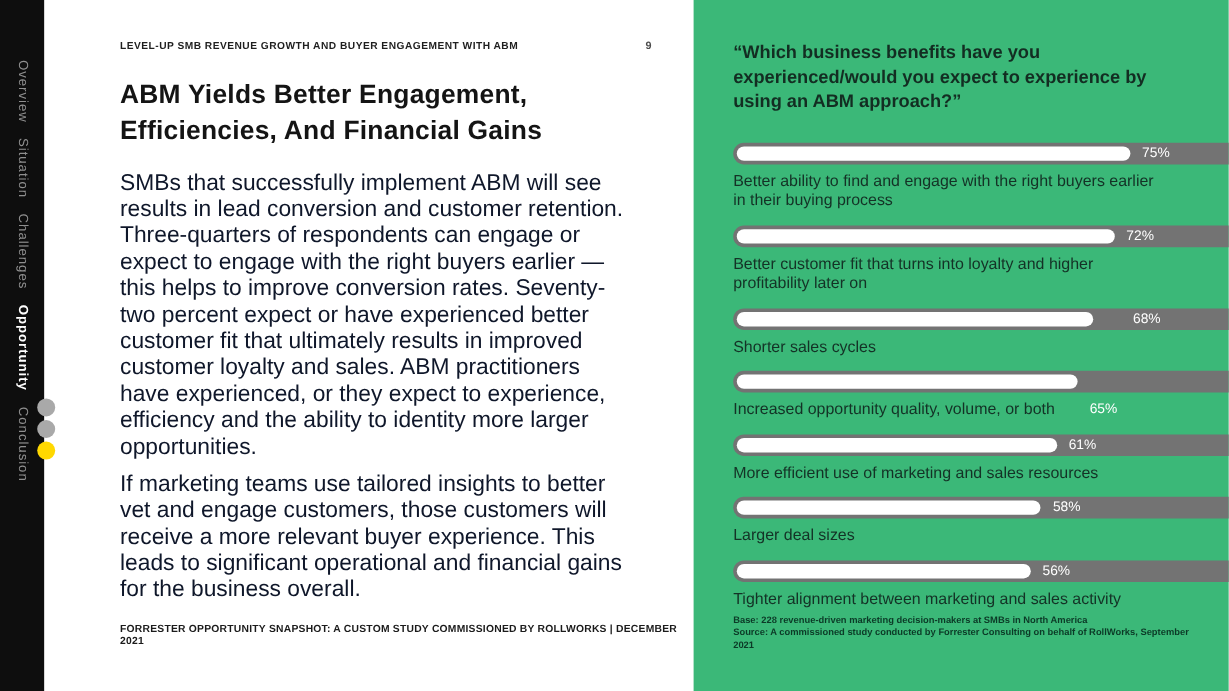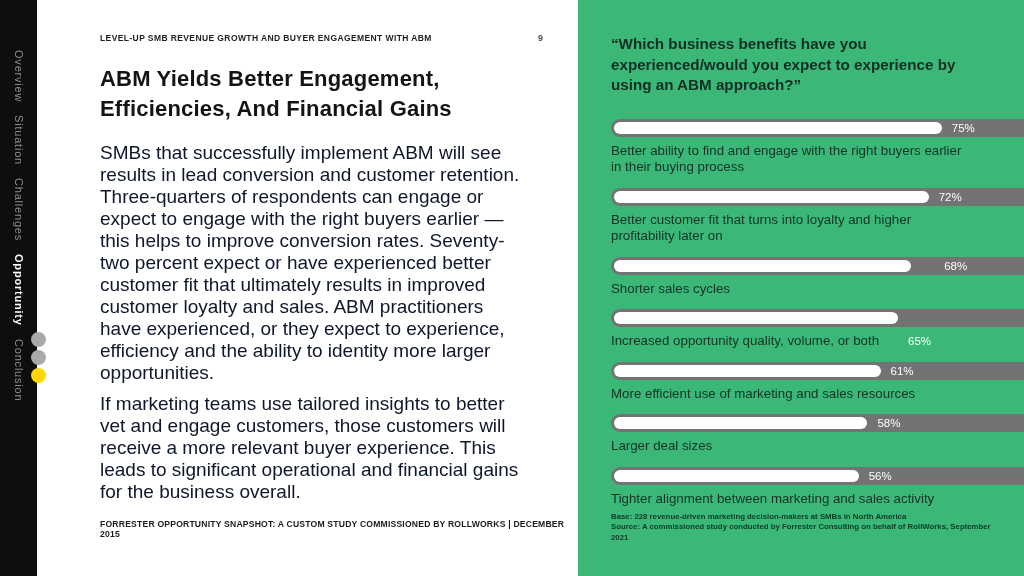--- a/index.html
+++ b/index.html
@@ -118,21 +118,21 @@
       <span class="page-num">9</span>
     </div>
     <h1 class="title">
       <div>ABM Yields Better Engagement,</div>
       <div>Efficiencies, And Financial Gains</div>
     </h1>
     <div class="body-copy">
       <p>SMBs that successfully implement ABM will see results in lead conversion and customer retention. Three-quarters of respondents can engage or expect to engage with the right buyers earlier — this helps to improve conversion rates. Seventy-two percent expect or have experienced better customer fit that ultimately results in improved customer loyalty and sales. ABM practitioners have experienced, or they expect to experience, efficiency and the ability to identity more larger opportunities.</p>
       <p>If marketing teams use tailored insights to better vet and engage customers, those customers will receive a more relevant buyer experience. This leads to significant operational and financial gains for the business overall.</p>
     </div>
-    <div class="slide-footer">FORRESTER OPPORTUNITY SNAPSHOT: A CUSTOM STUDY COMMISSIONED BY ROLLWORKS | DECEMBER 2015</div>
+    <div class="slide-footer">FORRESTER OPPORTUNITY SNAPSHOT: A CUSTOM STUDY COMMISSIONED BY ROLLWORKS | DECEMBER 2021</div>
   </section>
 
   <section class="panel">
     <div class="question">“Which business benefits have you experienced/would you expect to experience by using an ABM approach?”</div>
     <div class="bars">
   <div class="bar-group">
     <div class="bar-track">
       <div class="bar-fill" style="width: calc(75% - 4.5px);"></div>
       <span class="bar-pct" style="left: calc(75% + 8.5px);">75%</span>
     </div>

